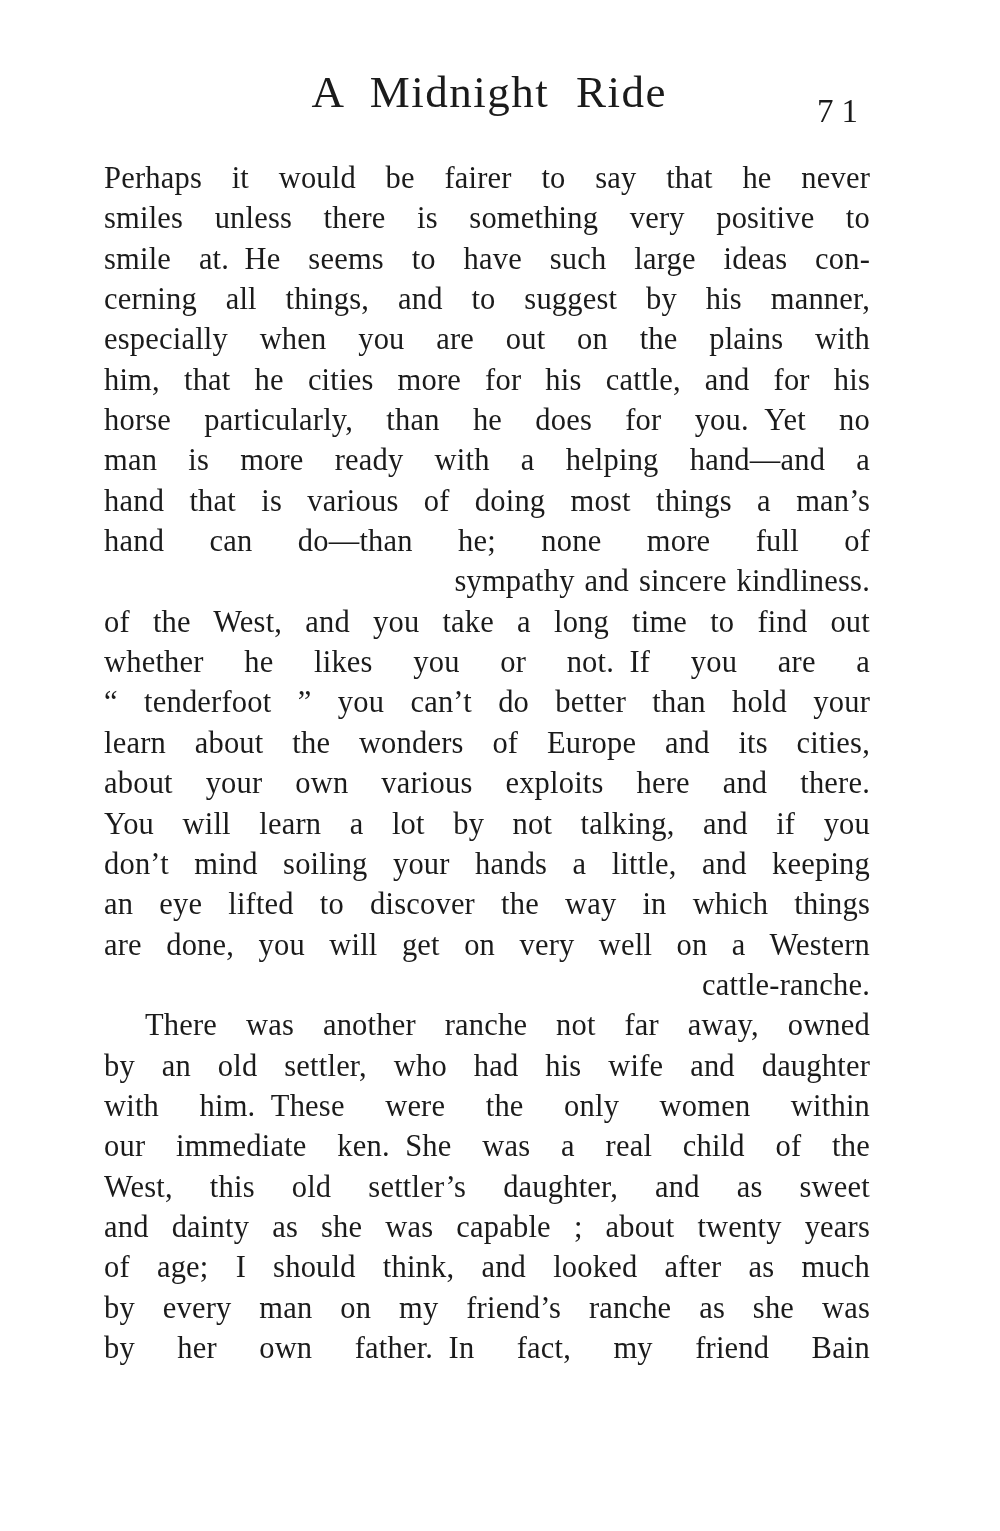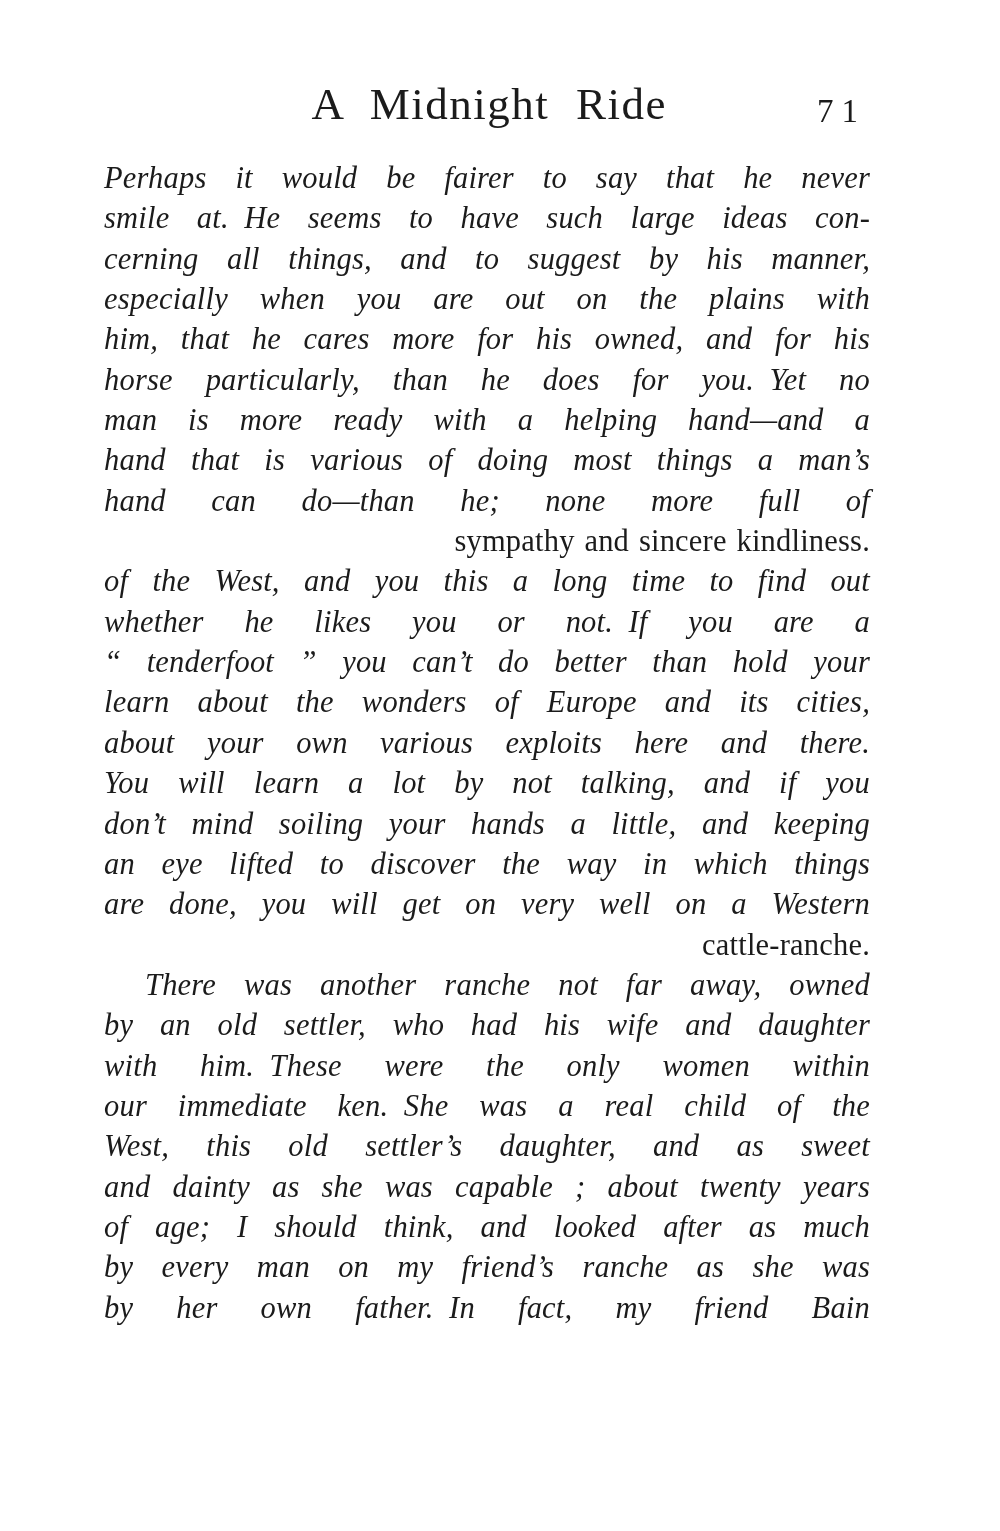--- a/index.html
+++ b/index.html
@@ -16,21 +16,21 @@
     font-family: "Liberation Serif", "DejaVu Serif", serif;
     overflow: hidden;
   }
   .page-header {
     position: absolute;
     top: 0; left: 0; right: 0;
     height: 150px;
   }
   .title {
     position: absolute;
-    top: 80px;
+    top: 68px;
     left: 50%;
     transform: translateX(-53%);
     margin: 0;
     font-size: 45px;
     font-weight: normal;
     line-height: 1.1;
     letter-spacing: 1.5px;
     word-spacing: 14px;
     white-space: nowrap;
   }
@@ -53,49 +53,49 @@
     word-spacing: 2px;
   }
   .paragraph { margin: 0; }
   .line {
     text-align: right;
     white-space: normal;
   }
   .line.j {
     text-align: justify;
     text-align-last: justify;
-    font-style: italic;
   }
   .line.indent {
     padding-left: 41px;
   }
 </style>
 </head>
 <body>
 
 <div class="page" style="--ink: #1b1b1b; --paper: #ffffff;">
   <header class="page-header">
     <h1 class="title">A Midnight Ride</h1>
     <span class="folio">71</span>
   </header>
   <main class="page-body">
       <div class="paragraph">
         <div class="line j">Perhaps it would be fairer to say that he never</div>
+        <div class="line j">smiles unless there is something very positive to</div>
         <div class="line j">smile at. He seems to have such large ideas con-</div>
         <div class="line j">cerning all things, and to suggest by his manner,</div>
         <div class="line j">especially when you are out on the plains with</div>
-        <div class="line j">him, that he cares more for his owned, and for his</div>
+        <div class="line j">him, that he cities more for his cattle, and for his</div>
         <div class="line j">horse particularly, than he does for you. Yet no</div>
         <div class="line j">man is more ready with a helping hand—and a</div>
         <div class="line j">hand that is various of doing most things a man’s</div>
         <div class="line j">hand can do—than he; none more full of</div>
         <div class="line">sympathy and sincere kindliness.</div>
       </div>
       <div class="paragraph">
-        <div class="line j">of the West, and you this a long time to find out</div>
+        <div class="line j">of the West, and you take a long time to find out</div>
         <div class="line j">whether he likes you or not. If you are a</div>
         <div class="line j">“ tenderfoot ” you can’t do better than hold your</div>
         <div class="line j">learn about the wonders of Europe and its cities,</div>
         <div class="line j">about your own various exploits here and there.</div>
         <div class="line j">You will learn a lot by not talking, and if you</div>
         <div class="line j">don’t mind soiling your hands a little, and keeping</div>
         <div class="line j">an eye lifted to discover the way in which things</div>
         <div class="line j">are done, you will get on very well on a Western</div>
         <div class="line">cattle-ranche.</div>
       </div>

